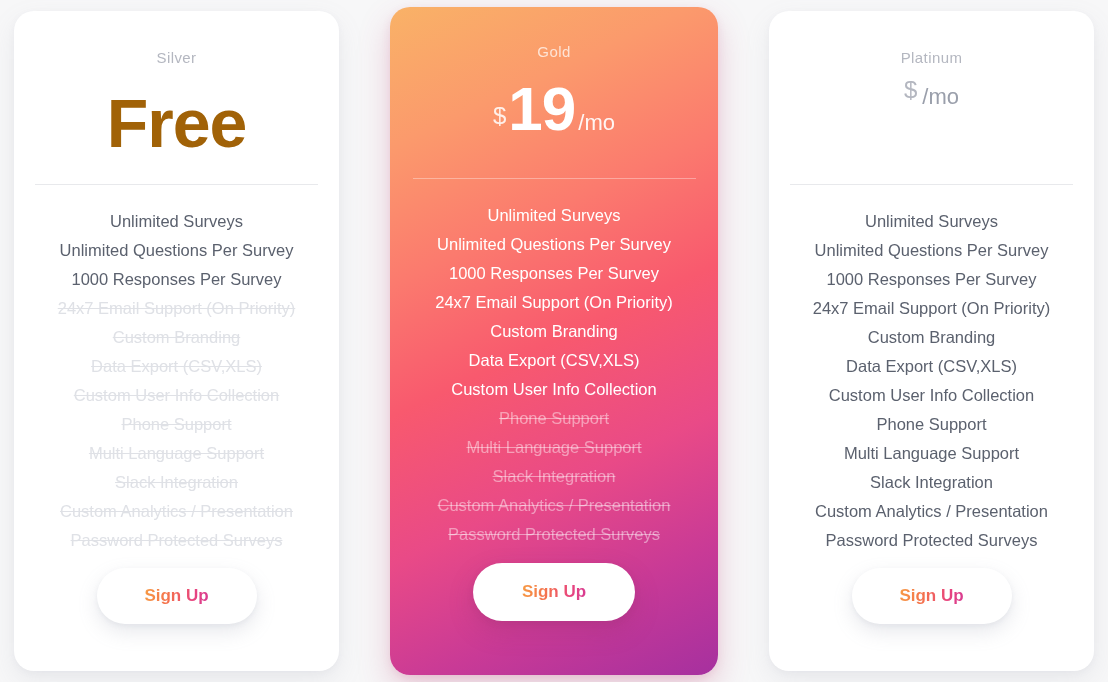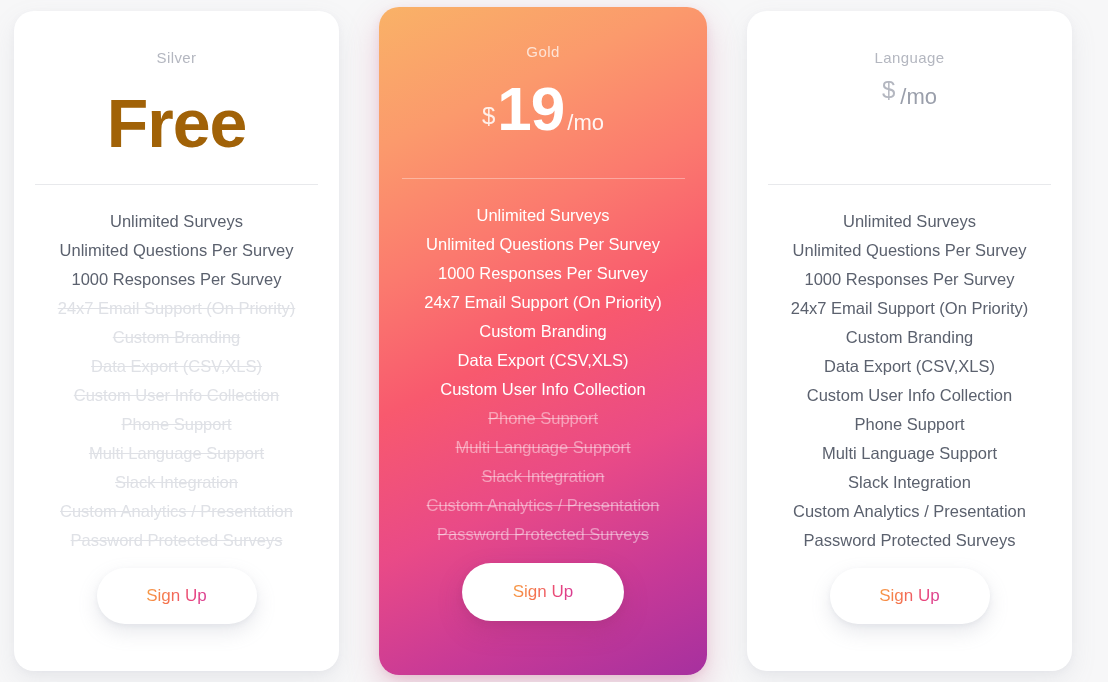--- a/index.html
+++ b/index.html
@@ -6,21 +6,21 @@
   html, body {
     width:1108px; height:682px;
     background:#f7f7f8;
     font-family:"Liberation Sans", sans-serif;
     overflow:hidden;
   }
   .pricing-wrap {
     width:1108px; height:682px;
     display:flex;
     align-items:flex-start;
-    justify-content:flex-start;
+    justify-content:space-between;
     gap:40px;
     padding:0 14px;
   }
   .card {
     position:relative;
     width:325px;
     border-radius:20px;
     display:flex;
     flex-direction:column;
     align-items:center;
@@ -127,21 +127,21 @@
   }
   .plain .signup-slot  { padding-bottom:47px; }
   .featured .signup-slot { padding-bottom:54px; }
 
   .signup-btn {
     border:none;
     background:#ffffff;
     border-radius:40px;
     font-family:"Liberation Sans", sans-serif;
     font-size:17px;
-    font-weight:normal;
+    font-weight:bold;
     cursor:pointer;
     background-clip:padding-box;
   }
   .plain .signup-btn {
     width:160px; height:56px;
     box-shadow:0 8px 20px rgba(140,145,165,0.20), 0 2px 5px rgba(140,145,165,0.10);
   }
   .featured .signup-btn {
     width:162px; height:58px;
     box-shadow:0 10px 24px rgba(150,50,110,0.28), 0 2px 6px rgba(150,50,110,0.16);
@@ -209,21 +209,21 @@
       <li class="off">Password Protected Surveys</li>
     </ul>
     <div class="signup-slot">
       <button class="signup-btn">
         <span class="signup-label">Sign Up</span>
       </button>
     </div>
   </div>
 
   <div class="card plain">
-    <div class="plan-name">Language</div>
+    <div class="plan-name">Platinum</div>
     <div class="price-row">
       <span class="currency">$</span>
       <span class="period">/mo</span>
     </div>
     <div class="divider"></div>
     <ul class="features">
       <li class="on">Unlimited Surveys</li>
       <li class="on">Unlimited Questions Per Survey</li>
       <li class="on">1000 Responses Per Survey</li>
       <li class="on">24x7 Email Support (On Priority)</li>

